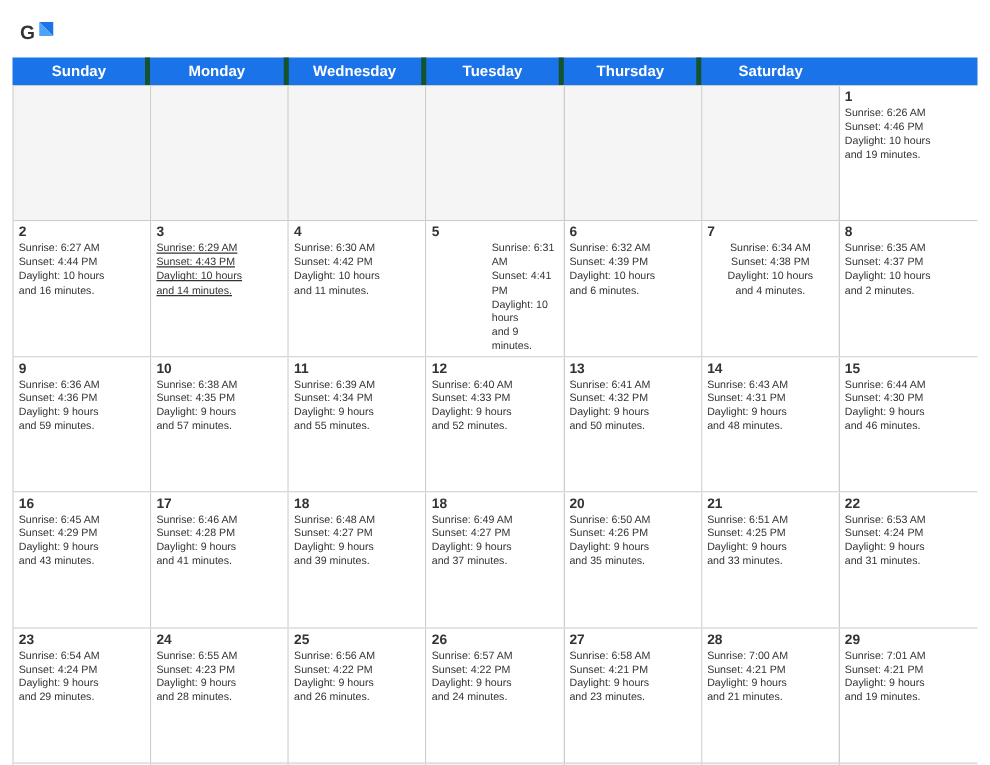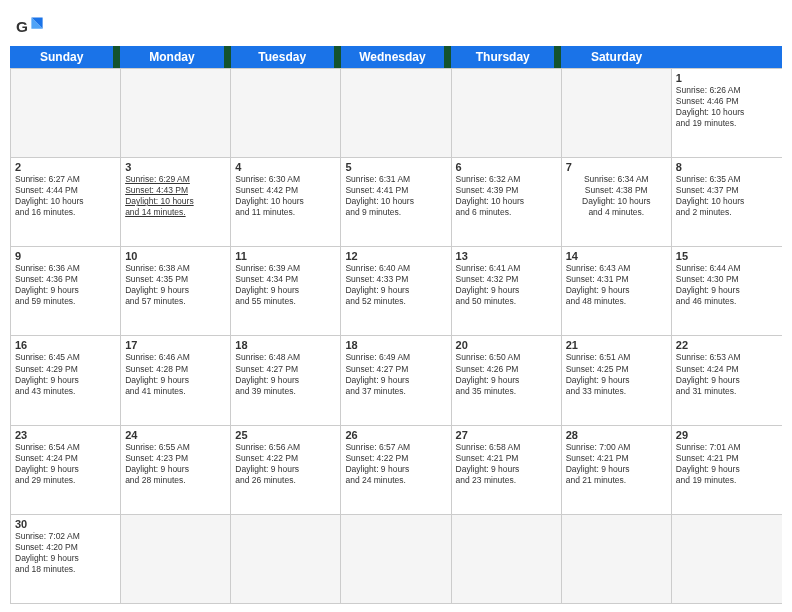--- a/index.html
+++ b/index.html
@@ -64,21 +64,21 @@
       display: grid;
       grid-template-columns: repeat(7, 1fr);
       background: #1a73e8;
     }
     .cal-header-cell {
       color: #fff;
       font-size: 12px;
       font-weight: bold;
       text-align: center;
       padding: 4px 2px;
-      border-right: 7px solid #14532d;
+      border-right: 4px solid #14532d;
     }
     .cal-header-cell:last-child {
       border-right: none;
     }
     .cal-body {
       flex: 1;
       display: grid;
       grid-template-rows: repeat(6, 1fr);
       border-left: 1px solid #ccc;
       border-bottom: 1px solid #ccc;
@@ -132,22 +132,22 @@
     <div class="title-section">
       <div class="month-title"></div>
       <div class="subtitle"></div>
     </div>
   </div>
 
   <div class="calendar">
     <div class="cal-header">
     <div class="cal-header-cell">Sunday</div>
         <div class="cal-header-cell">Monday</div>
+        <div class="cal-header-cell">Wednesday</div>
         <div class="cal-header-cell">Tuesday</div>
-        <div class="cal-header-cell">Wednesday</div>
         <div class="cal-header-cell">Thursday</div>
         <div class="cal-header-cell">Saturday</div>
       </div>
     <div class="cal-body">
     <div class="cal-week">
           <div class="cal-cell empty"></div>
           <div class="cal-cell empty"></div>
           <div class="cal-cell empty"></div>
           <div class="cal-cell empty"></div>
           <div class="cal-cell empty"></div>
@@ -177,21 +177,21 @@
           </div>
           <div class="cal-cell">
             <div class="day-number">4</div>
             <div class="day-info" style="white-space: pre-line;">Sunrise: 6:30 AM
 Sunset: 4:42 PM
 Daylight: 10 hours
 and 11 minutes.</div>
           </div>
           <div class="cal-cell">
             <div class="day-number">5</div>
-            <div class="day-info" style="white-space: pre-line;">Sunrise: 6:31 AM
+            <div class="day-info" style="white-space: pre-line; margin-left: 48px;">Sunrise: 6:31 AM
 Sunset: 4:41 PM
 Daylight: 10 hours
 and 9 minutes.</div>
           </div>
           <div class="cal-cell">
             <div class="day-number">6</div>
             <div class="day-info" style="white-space: pre-line;">Sunrise: 6:32 AM
 Sunset: 4:39 PM
 Daylight: 10 hours
 and 6 minutes.</div>

